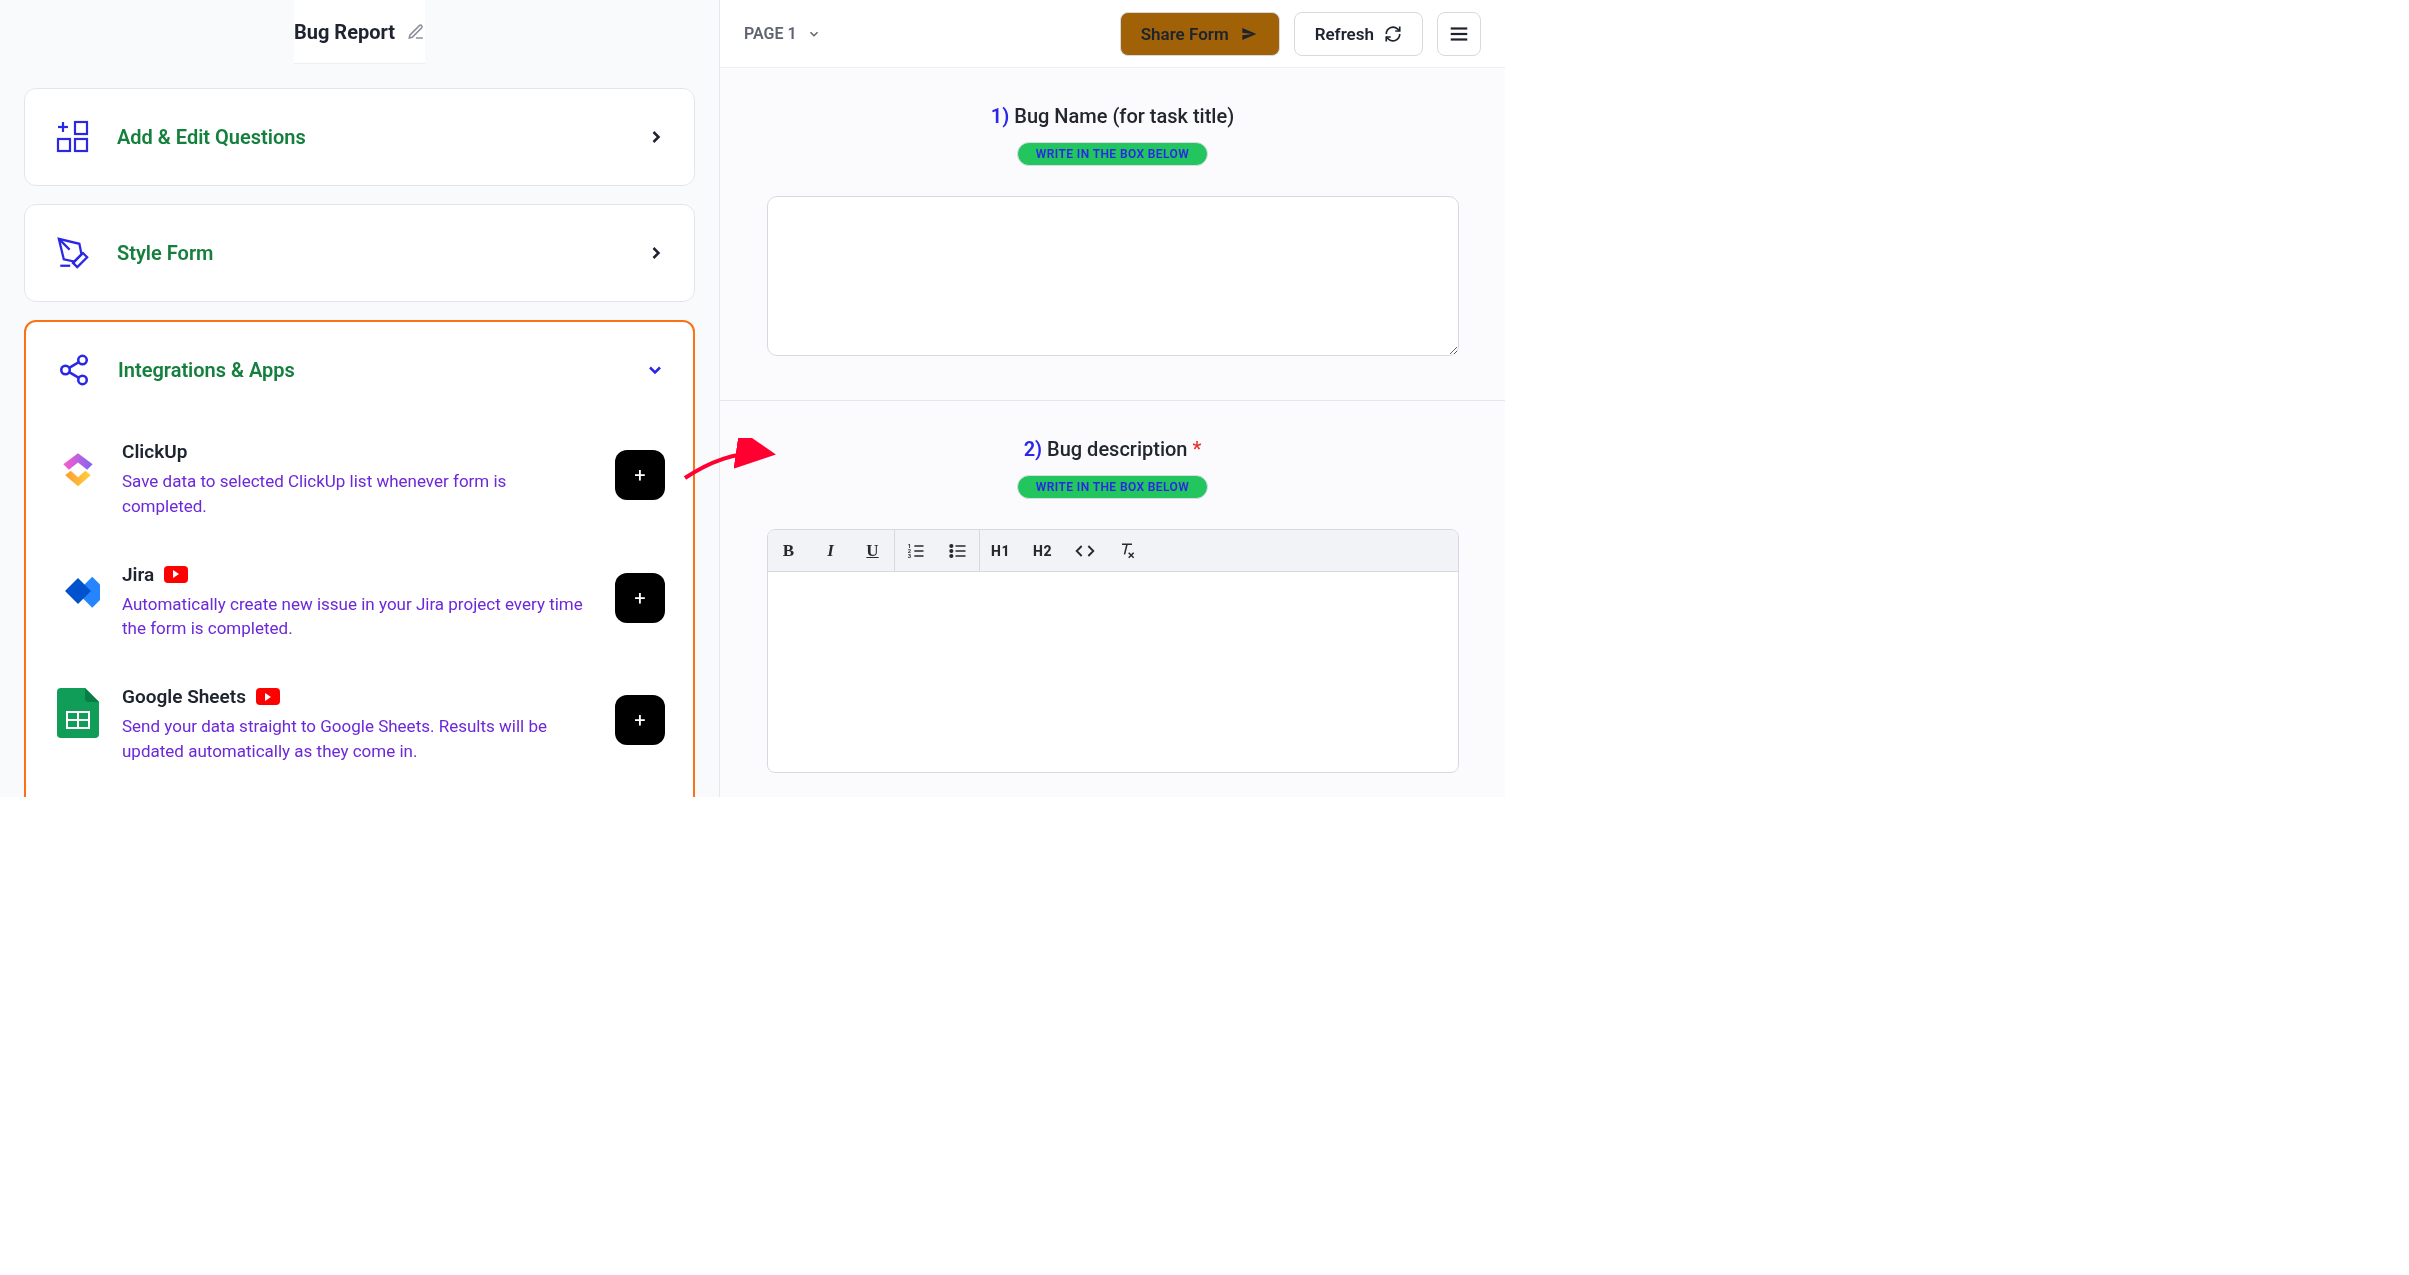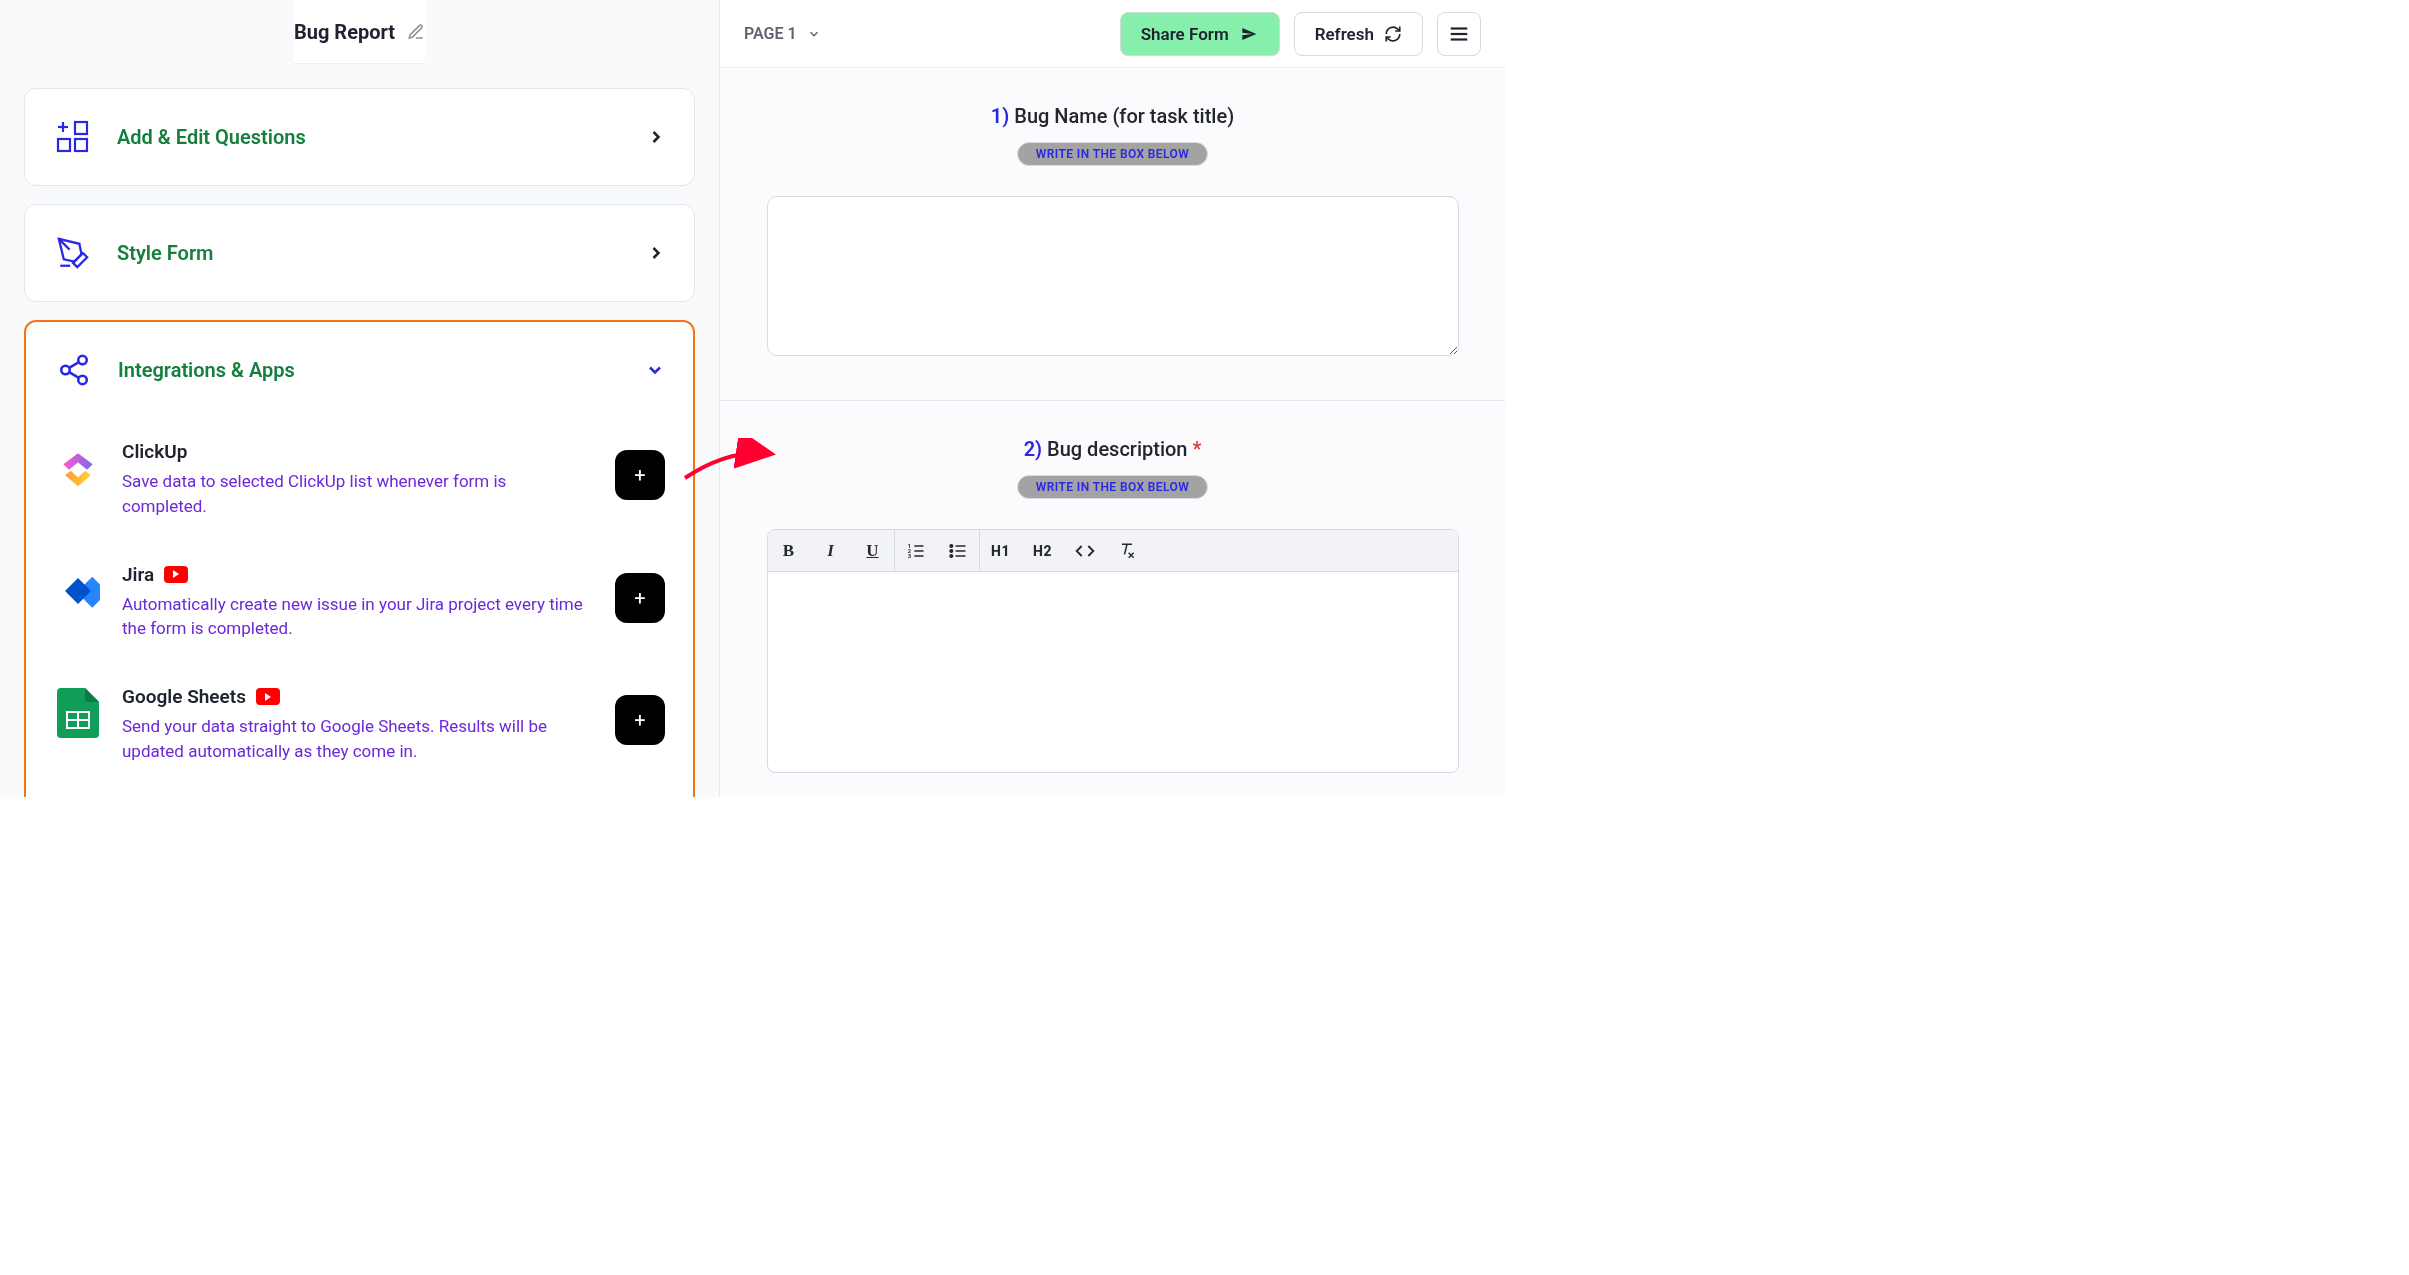--- a/index.html
+++ b/index.html
@@ -26,28 +26,28 @@
   .yt-badge{width:24px;height:17px;background:#ff0000;border-radius:4px;display:inline-flex;align-items:center;justify-content:center;}
   .yt-badge::after{content:"";border-left:6px solid #fff;border-top:4px solid transparent;border-bottom:4px solid transparent;}
   .int-desc{font-size:17px;color:#6d28d9;margin-top:6px;line-height:1.45;}
   .int-add{width:50px;height:50px;background:#000;border-radius:12px;color:#fff;font-size:20px;border:none;cursor:pointer;display:flex;align-items:center;justify-content:center;flex-shrink:0;margin-top:10px;}
   
   .right{flex:1;background:#fbfbfd;display:flex;flex-direction:column;}
   .right-header{height:68px;background:#fff;border-bottom:1px solid #eceef2;display:flex;align-items:center;padding:0 24px;gap:14px;}
   .page-dd{display:flex;align-items:center;gap:10px;color:#5d6370;font-size:16px;font-weight:600;cursor:pointer;}
   .spacer{flex:1;}
   .btn{height:44px;border:1px solid #d6d9e0;background:#fff;border-radius:8px;padding:0 20px;font-size:17px;font-weight:600;display:flex;align-items:center;gap:10px;cursor:pointer;color:#1e2330;}
-  .btn.share{background:#86efac;}
+  .btn.share{background:#a16207;}
   .btn.icon-only{padding:0;width:44px;justify-content:center;}
   .right-body{flex:1;overflow:auto;}
   .question{border-bottom:1px solid #e5e7ef;padding:36px 28px 40px 28px;}
   .q-title{text-align:center;font-size:20px;font-weight:500;color:#22262f;}
   .q-num{color:#2a27e6;font-weight:600;}
   .req{color:#e3342f;}
-  .hint-pill{margin:14px auto 0 auto;border:1px solid #d9dce7;border-radius:20px;padding:4px 18px;font-size:12px;letter-spacing:0.4px;font-weight:600;color:#2a27e6;background:#a3a3a3;width:fit-content;text-align:right;}
+  .hint-pill{margin:14px auto 0 auto;border:1px solid #d9dce7;border-radius:20px;padding:4px 18px;font-size:12px;letter-spacing:0.4px;font-weight:600;color:#2a27e6;background:#22c55e;width:fit-content;text-align:right;}
   .q-input{display:block;margin:30px auto 0 auto;width:692px;max-width:692px;}
   textarea.plain{width:100%;height:160px;border:1px solid #d6d9e2;border-radius:10px;resize:both;padding:14px;font-size:16px;background:#fff;}
   .rte{border:1px solid #d6d9e2;border-radius:8px;background:#fff;overflow:hidden;}
   .rte-toolbar{display:flex;align-items:center;background:#f2f3f6;border-bottom:1px solid #d6d9e2;height:42px;}
   .rte-group{display:flex;align-items:center;border-right:1px solid #d6d9e2;height:100%;}
   .rte-btn{width:42px;height:42px;display:flex;align-items:center;justify-content:center;font-size:17px;font-weight:700;color:#26292f;cursor:pointer;font-family:Georgia,serif;}
   .rte-btn.sans{font-family:inherit;font-size:14px;font-weight:800;letter-spacing:0.5px;}
   .rte-body{min-height:200px;padding:14px;}
   
   .arrow-overlay{position:absolute;left:680px;top:438px;pointer-events:none;}

